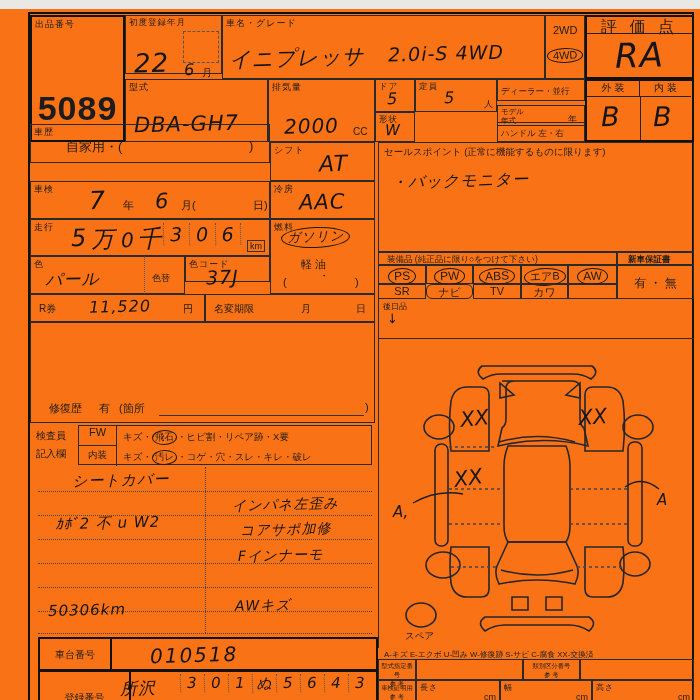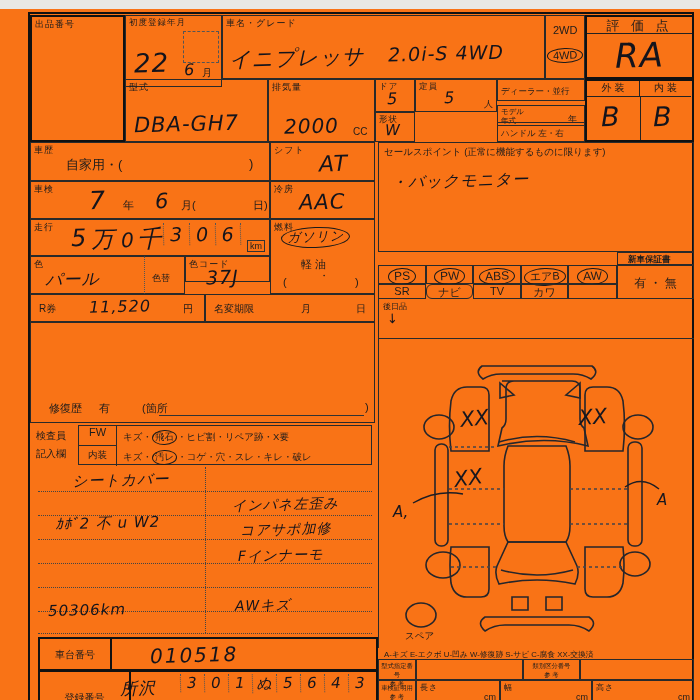--- a/index.html
+++ b/index.html
@@ -21,43 +21,44 @@
 </style>
 </head>
 <body>
 
 <div id="app">
 
   <div class="abs" style="left:28px;top:3px;width:666px;height:694px;border:2px solid #111;"></div>
 
   <div class="abs b2" style="left:30px;top:6px;width:95px;height:127px;">
     <span class="lb">出品番号</span>
-  </div>
-
-  <div class="abs b" style="left:125px;top:6px;width:97px;height:72px;">
+    <div class="abs" style="left:0;top:72px;width:100%;text-align:center;font-size:34px;font-weight:bold;letter-spacing:1px;">5089</div>
+  </div>
+
+  <div class="abs b" style="left:125px;top:6px;width:97px;height:59px;">
     <span class="lb" style="font-size:8.5px">初度登録年月</span>
     <span class="hw abs" style="left:8px;top:32px;font-size:26px;">22</span>
     <div class="abs" style="left:57px;top:15px;width:36px;height:32px;border:1.5px dashed #555;"></div>
     <span class="hw abs" style="left:58px;top:44px;font-size:16px;">6</span>
     <span class="abs pr" style="left:76px;top:50px;font-size:10px;">月</span>
   </div>
 
   <div class="abs b" style="left:222px;top:6px;width:323px;height:64px;">
     <span class="lb">車名・グレード</span>
     <span class="hw abs" style="left:6px;top:28px;font-size:21px;">イニプレッサ</span>
     <span class="hw abs" style="left:165px;top:26px;font-size:19px;">2.0i-S 4WD</span>
   </div>
 
   <div class="abs b" style="left:545px;top:6px;width:40px;height:64px;">
     <span class="abs pr" style="left:7px;top:8px;font-size:11px;">2WD</span>
     <span class="circ abs" style="left:1px;top:32px;font-size:11px;">4WD</span>
   </div>
 
   <div class="abs b2" style="left:585px;top:6px;width:109px;height:64px;">
-    <div style="height:16px;border-bottom:1.5px solid #222;text-align:center;font-size:13px;letter-spacing:4px;">評 価 点</div>
+    <div style="height:16px;border-bottom:1.5px solid #222;text-align:center;font-size:16px;letter-spacing:4px;">評 価 点</div>
     <span class="hw abs" style="left:28px;top:18px;font-size:34px;">RA</span>
   </div>
 
   <div class="abs b" style="left:125px;top:70px;width:143px;height:63px;">
     <span class="lb">型式</span>
     <span class="hw abs" style="left:8px;top:32px;font-size:21px;">DBA-GH7</span>
   </div>
 
   <div class="abs b" style="left:268px;top:70px;width:107px;height:63px;">
     <span class="lb">排気量</span>
@@ -92,21 +93,21 @@
   </div>
 
   <div class="abs b2" style="left:585px;top:70px;width:109px;height:63px;">
     <div class="abs" style="left:0;top:0;width:53px;height:16px;border-bottom:1.5px solid #222;border-right:1.5px solid #222;text-align:center;font-size:10px;">外 装</div>
     <div class="abs" style="left:53px;top:0;width:51px;height:16px;border-bottom:1.5px solid #222;text-align:center;font-size:10px;">内 装</div>
     <div class="abs" style="left:53px;top:16px;width:0;height:43px;border-left:1.5px solid #222;"></div>
     <span class="hw abs" style="left:14px;top:20px;font-size:27px;">B</span>
     <span class="hw abs" style="left:66px;top:20px;font-size:27px;">B</span>
   </div>
 
-  <div class="abs b" style="left:30px;top:133px;width:240px;height:39px;">
+  <div class="abs b" style="left:30px;top:115px;width:240px;height:39px;">
     <span class="lb">車歴</span>
     <span class="abs pr" style="left:35px;top:13px;font-size:13px;">自家用・(</span>
     <span class="abs pr" style="left:218px;top:13px;font-size:13px;">)</span>
   </div>
   <div class="abs b" style="left:270px;top:133px;width:105px;height:39px;">
     <span class="lb">シフト</span>
     <span class="hw abs" style="left:48px;top:8px;font-size:22px;">AT</span>
   </div>
 
   <div class="abs b" style="left:30px;top:172px;width:240px;height:38px;">
@@ -162,21 +163,21 @@
   </div>
   <div class="abs b" style="left:205px;top:285px;width:170px;height:28px;">
     <span class="abs pr" style="left:8px;top:7px;font-size:10px;">名変期限</span>
     <span class="abs pr" style="left:95px;top:7px;font-size:10px;">月</span>
     <span class="abs pr" style="left:150px;top:7px;font-size:10px;">日</span>
   </div>
 
   <div class="abs b" style="left:30px;top:313px;width:345px;height:101px;">
     <span class="abs pr" style="left:18px;top:78px;font-size:11px;">修復歴</span>
     <span class="abs pr" style="left:68px;top:78px;font-size:11px;">有</span>
-    <span class="abs pr" style="left:111px;top:78px;font-size:11px;">(箇所</span>
+    <span class="abs pr" style="left:88px;top:78px;font-size:11px;">(箇所</span>
     <div class="abs" style="left:128px;top:92px;width:205px;border-top:1px solid #333;"></div>
     <span class="abs pr" style="left:334px;top:78px;font-size:11px;">)</span>
   </div>
 
   <span class="abs pr" style="left:36px;top:420px;font-size:10px;">検査員</span>
   <span class="abs pr" style="left:36px;top:438px;font-size:10px;">記入欄</span>
   <div class="abs b" style="left:78px;top:416px;width:294px;height:40px;">
     <div class="abs" style="left:0;top:0;width:38px;height:20px;border-right:1px solid #2a2a2a;border-bottom:1px solid #2a2a2a;text-align:center;font-size:11px;">FW</div>
     <div class="abs pr" style="left:44px;top:4px;font-size:9.5px;">
       <span>キズ・</span><span class="circ" style="padding:0 2px;">飛石</span><span>・ヒビ割・リペア跡・X要</span>
@@ -214,20 +215,23 @@
     <span class="abs" style="left:140px;top:2px;height:28px;">
       <span class="dcell hw" style="width:24px;font-size:15px;">3</span><span class="dcell hw" style="width:24px;font-size:15px;">0</span><span class="dcell hw" style="width:24px;font-size:15px;">1</span><span class="dcell hw" style="width:24px;font-size:15px;">ぬ</span><span class="dcell hw" style="width:24px;font-size:15px;">5</span><span class="dcell hw" style="width:24px;font-size:15px;">6</span><span class="dcell hw" style="width:24px;font-size:15px;">4</span><span class="dcell hw" style="width:24px;font-size:15px;">3</span>
     </span>
   </div>
 
   <div class="abs b" style="left:378px;top:133px;width:316px;height:110px;">
     <span class="abs pr" style="left:5px;top:3px;font-size:9.5px;">セールスポイント (正常に機能するものに限ります)</span>
     <span class="hw abs" style="left:12px;top:28px;font-size:16px;">・バックモニター</span>
   </div>
 
+  <div class="abs b" style="left:378px;top:243px;width:239px;height:13px;">
+    <span class="abs pr" style="left:8px;top:1px;font-size:8.5px;">装備品 (純正品に限り○をつけて下さい)</span>
+  </div>
   <div class="abs b" style="left:617px;top:243px;width:77px;height:13px;">
     <span class="abs pr" style="left:10px;top:1px;font-size:8.5px;font-weight:bold;">新車保証書</span>
   </div>
 
   <div class="abs b" style="left:378px;top:256px;width:48px;height:19px;text-align:center;">
     <span class="circ" style="font-size:12px;margin-top:0px;">PS</span></div>
   <div class="abs b" style="left:426px;top:256px;width:47px;height:19px;text-align:center;">
     <span class="circ" style="font-size:12px;">PW</span></div>
   <div class="abs b" style="left:473px;top:256px;width:48px;height:19px;text-align:center;">
     <span class="circ" style="font-size:12px;">ABS</span></div>

